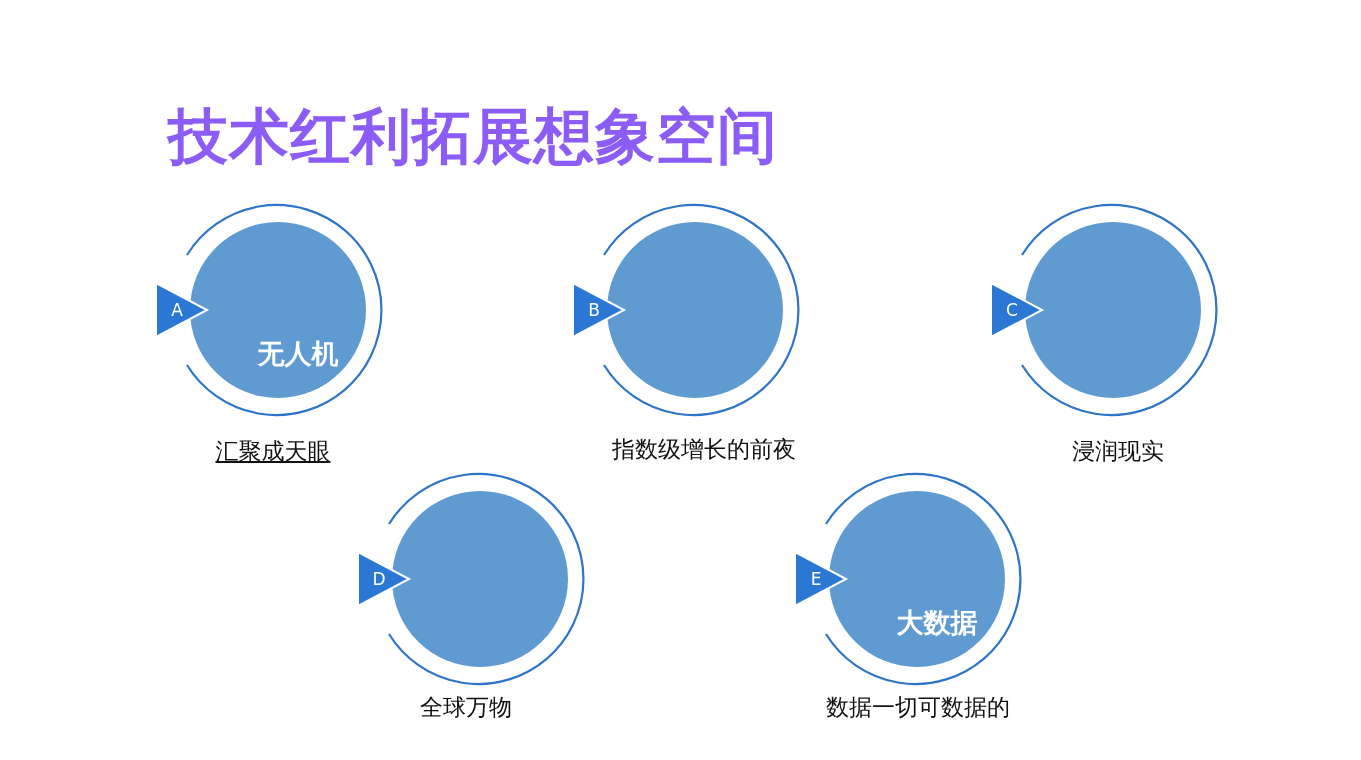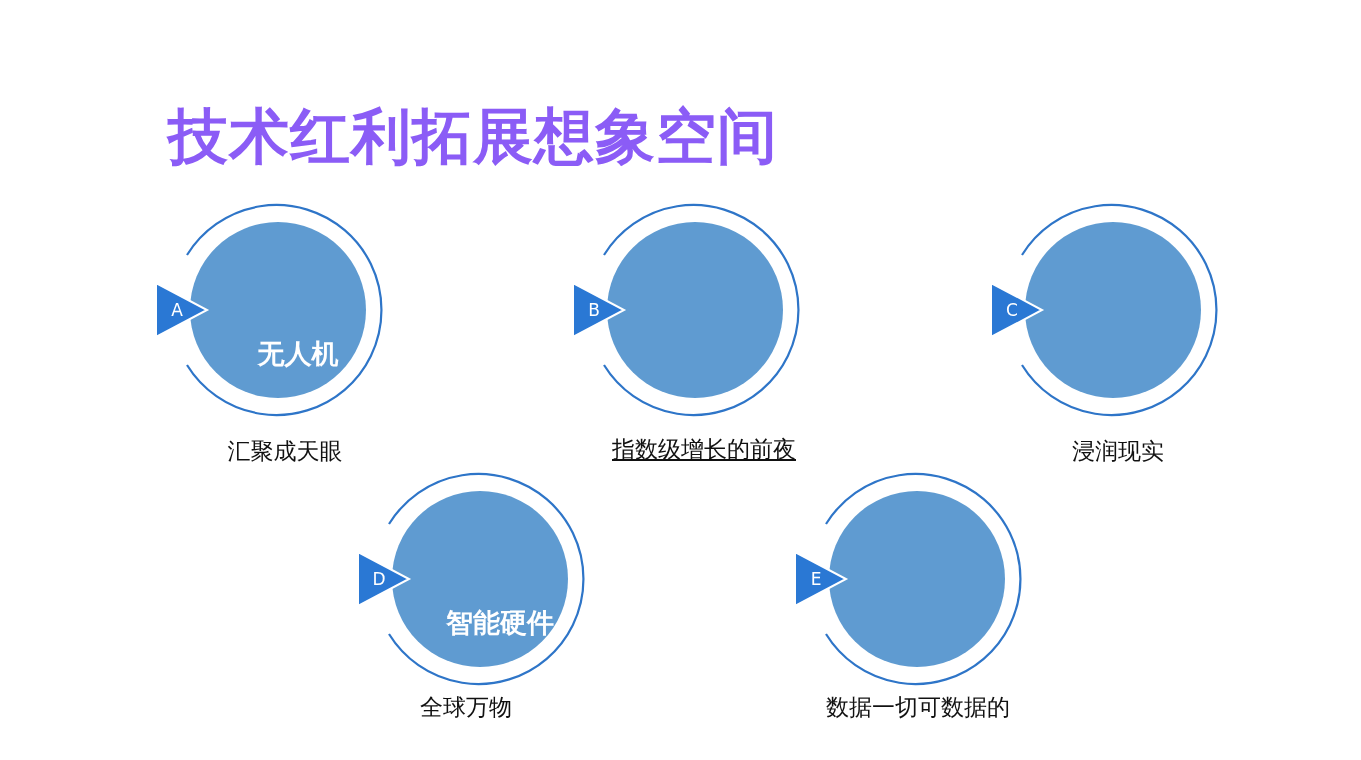--- a/index.html
+++ b/index.html
@@ -35,54 +35,54 @@
 
 <div class="node" style="left:158px; top:190px;">
   <svg width="240" height="240">
     <path d="M 29 65 A 105 105 0 1 1 29 175" fill="none" stroke="#2e75c8" stroke-width="2.2"></path>
     <circle cx="120" cy="120" r="88" fill="#5f9bd1"></circle>
     <polygon points="-2,93 49,120 -2,147" fill="#2a78d4" stroke="#ffffff" stroke-width="2"></polygon>
   </svg>
   <div class="letter" style="left:6px;">A</div>
   <div class="label">无人机</div>
 </div>
-<div class="caption" style="left:285px; top:436px;">汇聚成天眼</div>
+<div class="caption" style="left:273px; top:436px;text-decoration:underline;">汇聚成天眼</div>
 
 <div class="node" style="left:575px; top:190px;">
   <svg width="240" height="240">
     <path d="M 29 65 A 105 105 0 1 1 29 175" fill="none" stroke="#2e75c8" stroke-width="2.2"></path>
     <circle cx="120" cy="120" r="88" fill="#5f9bd1"></circle>
     <polygon points="-2,93 49,120 -2,147" fill="#2a78d4" stroke="#ffffff" stroke-width="2"></polygon>
   </svg>
   <div class="letter" style="left:6px;">B</div>
 </div>
-<div class="caption" style="left:704px; top:434px;text-decoration:underline;">指数级增长的前夜</div>
+<div class="caption" style="left:704px; top:434px;">指数级增长的前夜</div>
 
 <div class="node" style="left:993px; top:190px;">
   <svg width="240" height="240">
     <path d="M 29 65 A 105 105 0 1 1 29 175" fill="none" stroke="#2e75c8" stroke-width="2.2"></path>
     <circle cx="120" cy="120" r="88" fill="#5f9bd1"></circle>
     <polygon points="-2,93 49,120 -2,147" fill="#2a78d4" stroke="#ffffff" stroke-width="2"></polygon>
   </svg>
   <div class="letter" style="left:6px;">C</div>
 </div>
 <div class="caption" style="left:1118px; top:436px;">浸润现实</div>
 
 <div class="node" style="left:360px; top:459px;">
   <svg width="240" height="240">
     <path d="M 29 65 A 105 105 0 1 1 29 175" fill="none" stroke="#2e75c8" stroke-width="2.2"></path>
     <circle cx="120" cy="120" r="88" fill="#5f9bd1"></circle>
     <polygon points="-2,93 49,120 -2,147" fill="#2a78d4" stroke="#ffffff" stroke-width="2"></polygon>
   </svg>
   <div class="letter" style="left:6px;">D</div>
-  <div class="label">智能硬件</div>
 </div>
 <div class="caption" style="left:466px; top:692px;">全球万物</div>
 
 <div class="node" style="left:797px; top:459px;">
   <svg width="240" height="240">
     <path d="M 29 65 A 105 105 0 1 1 29 175" fill="none" stroke="#2e75c8" stroke-width="2.2"></path>
     <circle cx="120" cy="120" r="88" fill="#5f9bd1"></circle>
     <polygon points="-2,93 49,120 -2,147" fill="#2a78d4" stroke="#ffffff" stroke-width="2"></polygon>
   </svg>
   <div class="letter" style="left:6px;">E</div>
+  <div class="label">大数据</div>
 </div>
 <div class="caption" style="left:918px; top:692px;text-align:right;">数据一切可数据的</div>
 
 </body></html>

